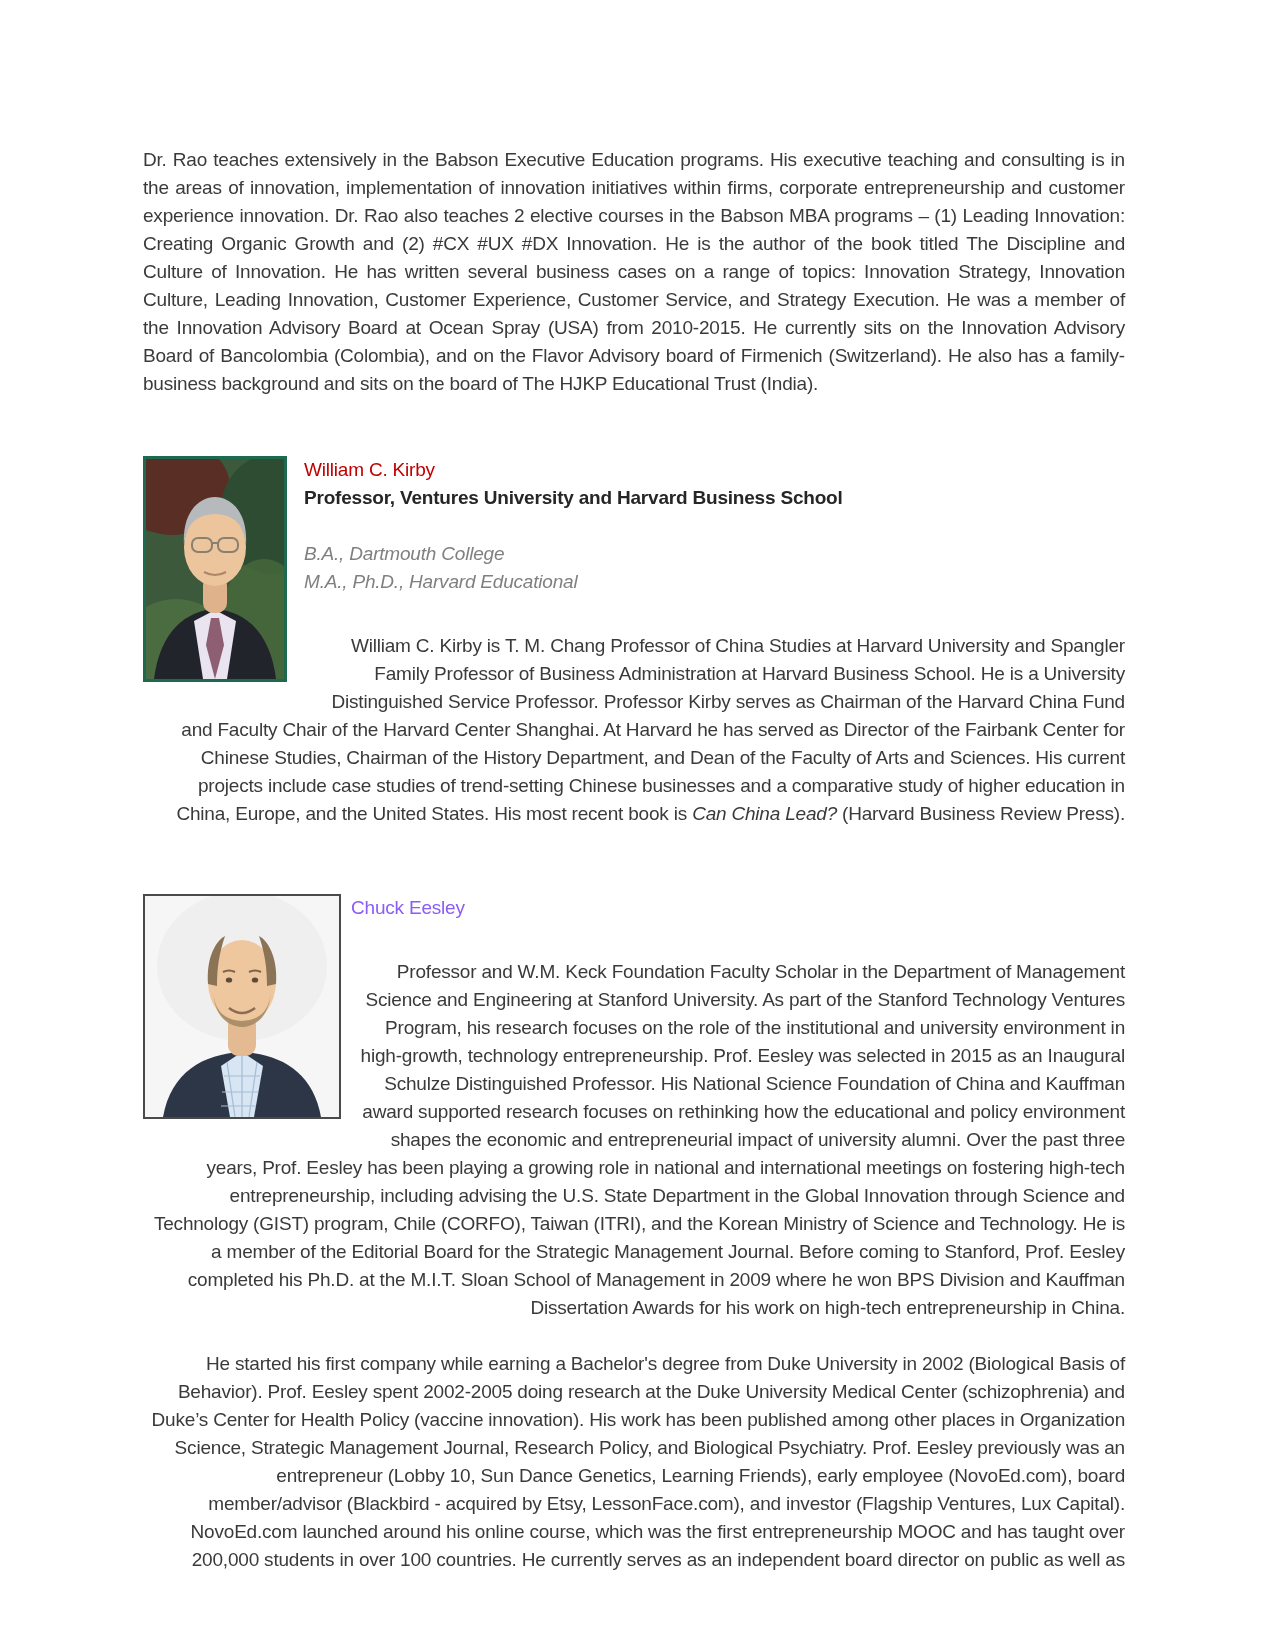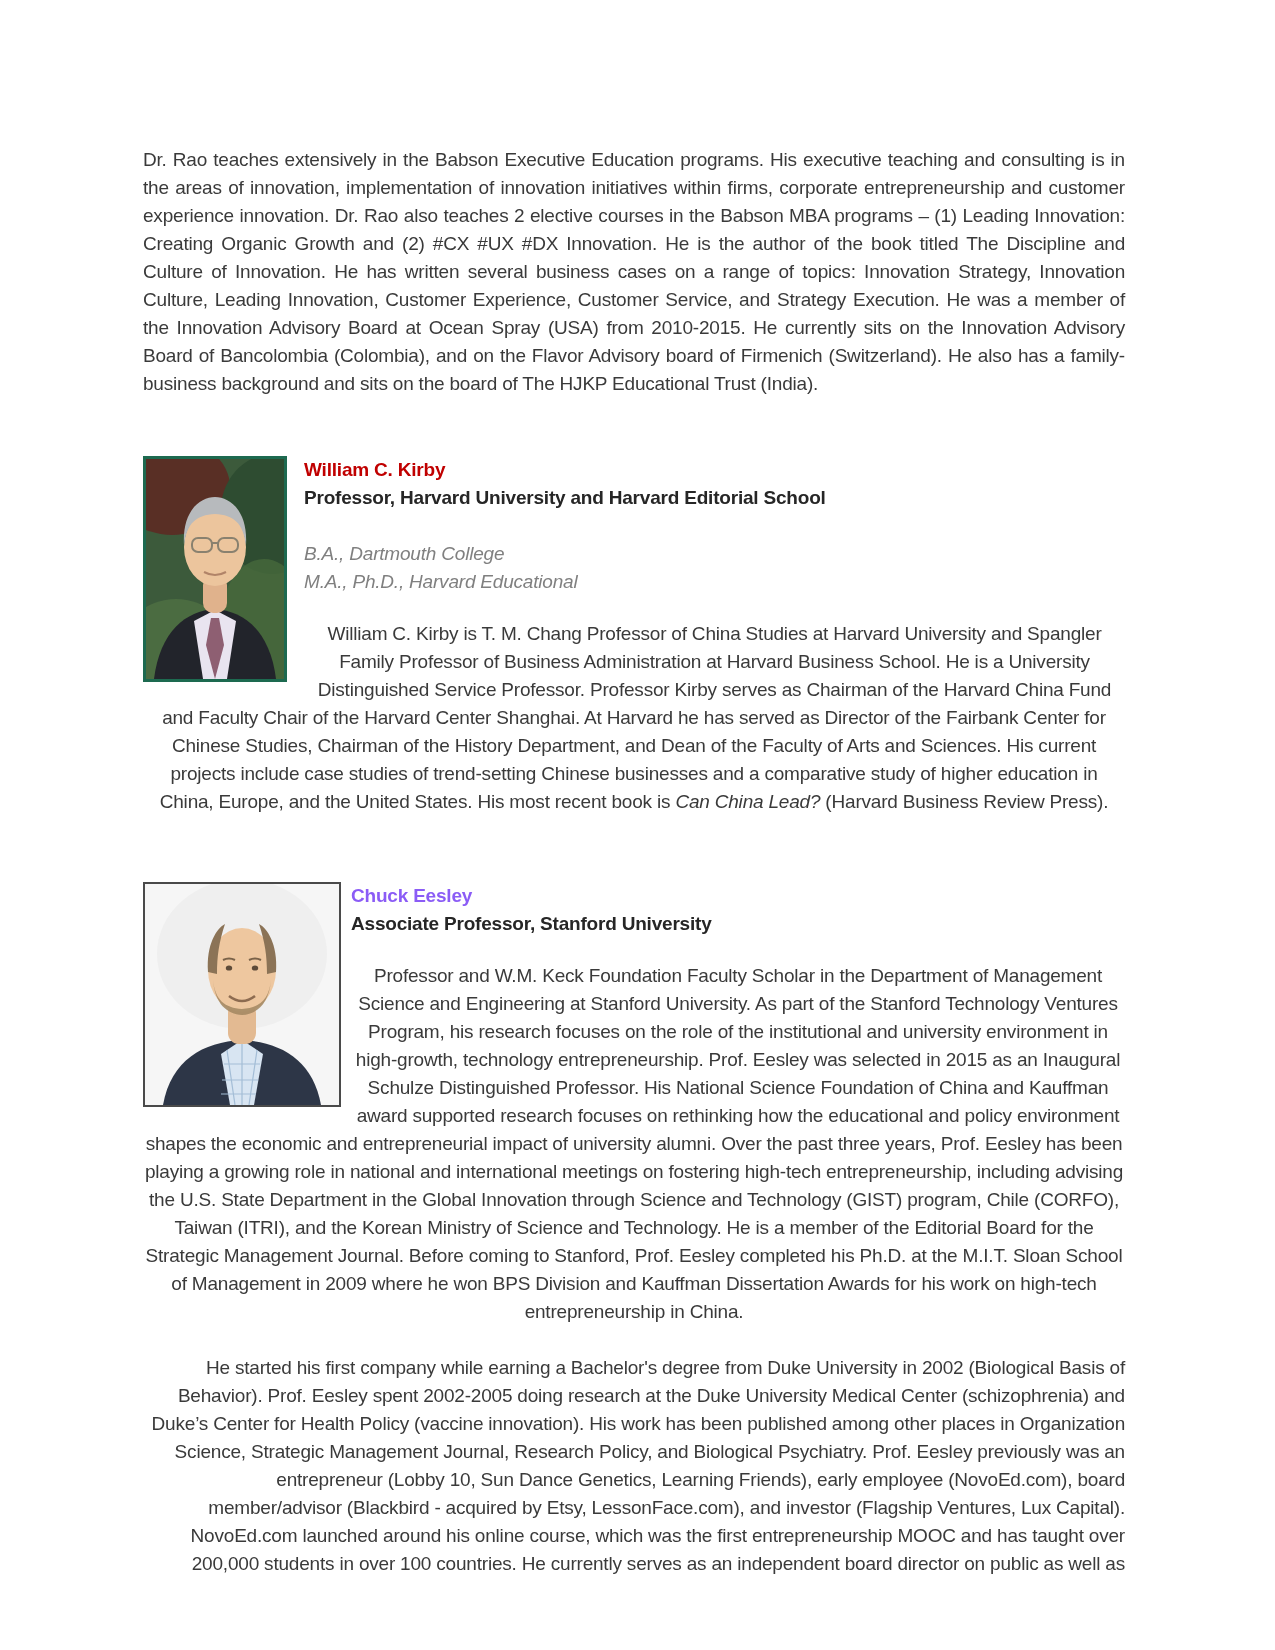--- a/index.html
+++ b/index.html
@@ -28,25 +28,25 @@
     width:138px;height:220px;
     border:3px solid #1d6a50;
     margin-right:17px;margin-bottom:8px;
   }
   .eesley .photo-frame{
     width:194px;height:221px;
     border:2px solid #4a4a4a;
     margin-right:10px;margin-bottom:14px;
   }
   .photo-frame svg{display:block;width:100%;height:100%;}
-  .profile-name{font-weight:bold;}
+  .profile-name{font-weight:normal;}
   .profile-title{font-weight:bold;color:#262626;}
   .profile-creds{font-style:italic;margin-top:28px;padding-left:24px;}
   .scholar-line{font-style:italic;}
-  .profile-bio{margin-top:24px;text-align:center;}
+  .profile-bio{margin-top:36px;text-align:right;}
   .bio-italic{font-style:italic;}
   .eesley{margin-top:66px;}
   .closing{margin-top:28px;text-align:right;}
 </style>
 </head>
 <body>
 
 <div class="page">
   <div class="content">
 
@@ -68,21 +68,21 @@
           <path d="M38,86 C36,52 54,38 69,38 C84,38 102,52 100,86 C97,64 88,56 69,55 C50,56 41,64 38,86 Z" fill="#b7babd"></path>
           <g stroke="#89816f" stroke-width="2" fill="none">
             <rect x="46" y="79" width="20" height="14" rx="6"></rect>
             <rect x="72" y="79" width="20" height="14" rx="6"></rect>
             <line x1="66" y1="84" x2="72" y2="84"></line>
           </g>
           <path d="M58,113 Q69,119 80,113" stroke="#b18468" stroke-width="2" fill="none"></path>
         </svg>
       </div>
       <p class="profile-name" style="color:#C00000;">William C. Kirby</p>
-      <p class="profile-title">Professor, Harvard University and Harvard Editorial School</p>
+      <p class="profile-title">Professor, Ventures University and Harvard Business School</p>
       <div class="profile-creds" style="color:#808080;">
         <p>B.A., Dartmouth College</p>
         <p>M.A., Ph.D., Harvard Educational</p>
       </div>
       <p class="profile-bio"><span>William C. Kirby is T. M. Chang Professor of China Studies at Harvard University and Spangler Family Professor of Business Administration at Harvard Business School. He is a University Distinguished Service Professor.  Professor Kirby serves as Chairman of the Harvard China Fund and Faculty Chair of the Harvard Center Shanghai. At Harvard he has served as Director of the Fairbank Center for Chinese Studies, Chairman of the History Department, and Dean of the Faculty of Arts and Sciences. His current projects include case studies of trend-setting Chinese businesses and a comparative study of higher education in China, Europe, and the United States. His most recent book is </span><span class="bio-italic">Can China Lead?</span><span> (Harvard Business Review Press).</span></p>
     </section>
 
     <section class="profile eesley">
       <div class="photo-frame">
         <svg viewBox="0 0 194 221" preserveAspectRatio="none" aria-hidden="true">
@@ -104,20 +104,19 @@
           <path d="M131,88 C133,60 122,44 114,40 C120,58 122,72 122,90 Z" fill="#8b7356"></path>
           <path d="M68,96 C70,120 82,130 97,131 C112,130 124,120 126,96 C124,116 114,124 97,125 C80,124 70,116 68,96 Z" fill="#a58a64" opacity="0.9"></path>
           <path d="M84,112 Q97,122 110,112" stroke="#8d6b50" stroke-width="2.5" fill="none"></path>
           <ellipse cx="84" cy="84" rx="3.2" ry="2.6" fill="#5d4a38"></ellipse>
           <ellipse cx="110" cy="84" rx="3.2" ry="2.6" fill="#5d4a38"></ellipse>
           <path d="M78,76 Q84,73 90,76" stroke="#7a6248" stroke-width="2" fill="none"></path>
           <path d="M104,76 Q110,73 116,76" stroke="#7a6248" stroke-width="2" fill="none"></path>
         </svg>
       </div>
       <p class="profile-name" style="color:#8b5cf6;">Chuck Eesley</p>
-      <p class="profile-title">Associate Professor, Stanford University</p>
       <p class="profile-bio">Professor and W.M. Keck Foundation Faculty Scholar in the Department of Management Science and Engineering at Stanford University. As part of the Stanford Technology Ventures Program, his research focuses on the role of the institutional and university environment in high-growth, technology entrepreneurship. Prof. Eesley was selected in 2015 as an Inaugural Schulze Distinguished Professor. His National Science Foundation of China and Kauffman award supported research focuses on rethinking how the educational and policy environment shapes the economic and entrepreneurial impact of university alumni. Over the past three years, Prof. Eesley has been playing a growing role in national and international meetings on fostering high-tech entrepreneurship, including advising the U.S. State Department in the Global Innovation through Science and Technology (GIST) program, Chile (CORFO), Taiwan (ITRI), and the Korean Ministry of Science and Technology. He is a member of the Editorial Board for the Strategic Management Journal. Before coming to Stanford, Prof. Eesley completed his Ph.D. at the M.I.T. Sloan School of Management in 2009 where he won BPS Division and Kauffman Dissertation Awards for his work on high-tech entrepreneurship in China.</p>
     </section>
 
     <p class="closing">He started his first company while earning a Bachelor's degree from Duke University in 2002 (Biological Basis of Behavior). Prof. Eesley spent 2002-2005 doing research at the Duke University Medical Center (schizophrenia) and Duke’s Center for Health Policy (vaccine innovation). His work has been published among other places in Organization Science, Strategic Management Journal, Research Policy, and Biological Psychiatry. Prof. Eesley previously was an entrepreneur (Lobby 10, Sun Dance Genetics, Learning Friends), early employee (NovoEd.com), board member/advisor (Blackbird - acquired by Etsy, LessonFace.com), and investor (Flagship Ventures, Lux Capital). NovoEd.com launched around his online course, which was the first entrepreneurship MOOC and has taught over 200,000 students in over 100 countries. He currently serves as an independent board director on public as well as</p>
 
   </div>
 </div>
 
 </body></html>

